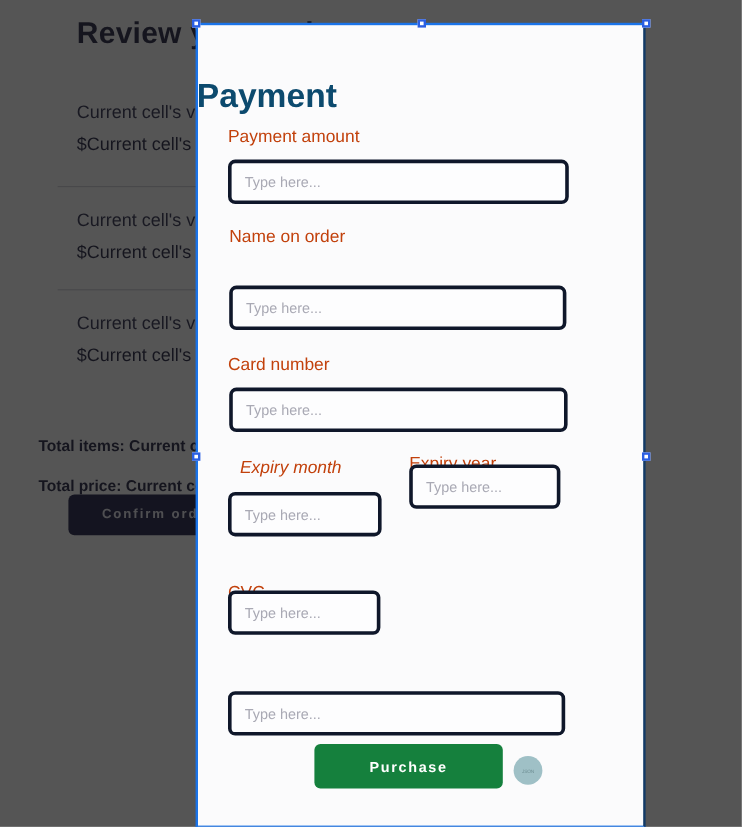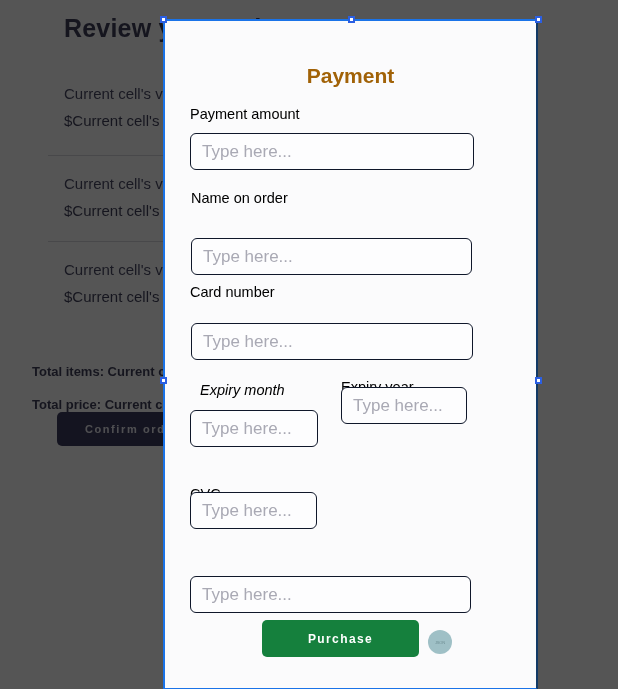--- a/index.html
+++ b/index.html
@@ -115,40 +115,39 @@
     background: #fbfbfc;
     overflow: hidden;
     box-sizing: border-box;
   }
 
   .modal-title {
     position: absolute;
     left: 0;
     right: 0;
     top: 44px;
-    text-align: center;
-    font-size: 21px;
-    font-weight: bold;
-    color: #a16207;
+    font-size: 28px;
+    font-weight: bold;
+    color: #0c4a6e;
   }
 
   .field-label {
     position: absolute;
     font-size: 14.5px;
-    color: #000000;
+    color: #c2410c;
     white-space: nowrap;
   }
 
   .field-input {
     position: absolute;
     box-sizing: border-box;
     background: #fdfdfe;
-    border: 1px solid #0f172a;
+    border: 3px solid #0f172a;
     border-radius: 6px;
-    font-size: 17px;
+    font-size: 12px;
     font-family: "Liberation Sans", sans-serif;
     color: #1b1b3a;
     padding: 0 11px;
     outline: none;
   }
   .field-input::placeholder {
     color: #a9a9b4;
   }
 
   .purchase-btn {
@@ -249,21 +248,21 @@
   <div class="modal">
 
     <div class="modal-title">Payment</div>
 
     <div class="field-label" style="left:26px; top:86px;">Payment amount</div>
     <input class="field-input" style="left: 26px; top: 113px; width: 284px; height: 37px;" placeholder="Type here...">
 
     <div class="field-label" style="left:27px; top:170px;">Name on order</div>
     <input class="field-input" style="left: 27px; top: 218px; width: 281px; height: 37px;" placeholder="Type here...">
 
-    <div class="field-label" style="left:26px; top:264px;">Card number</div>
+    <div class="field-label" style="left:26px; top:276px;">Card number</div>
     <input class="field-input" style="left: 27px; top: 303px; width: 282px; height: 37px;" placeholder="Type here...">
 
     <div class="field-label" style="left:36px; top:362px;font-style:italic;">Expiry month</div>
     <input class="field-input" style="left: 26px; top: 390px; width: 128px; height: 37px;" placeholder="Type here...">
 
     <div class="field-label" style="left:177px; top:359px;">Expiry year</div>
     <input class="field-input" style="left: 177px; top: 367px; width: 126px; height: 37px;" placeholder="Type here...">
 
     <div class="field-label" style="left:26px; top:466px;">CVC</div>
     <input class="field-input" style="left: 26px; top: 472px; width: 127px; height: 37px;" placeholder="Type here...">

